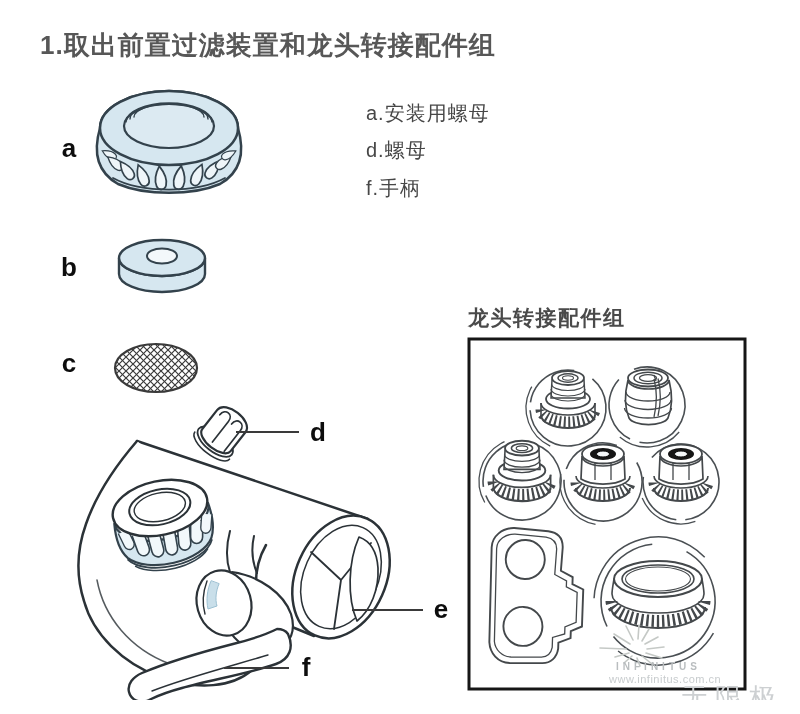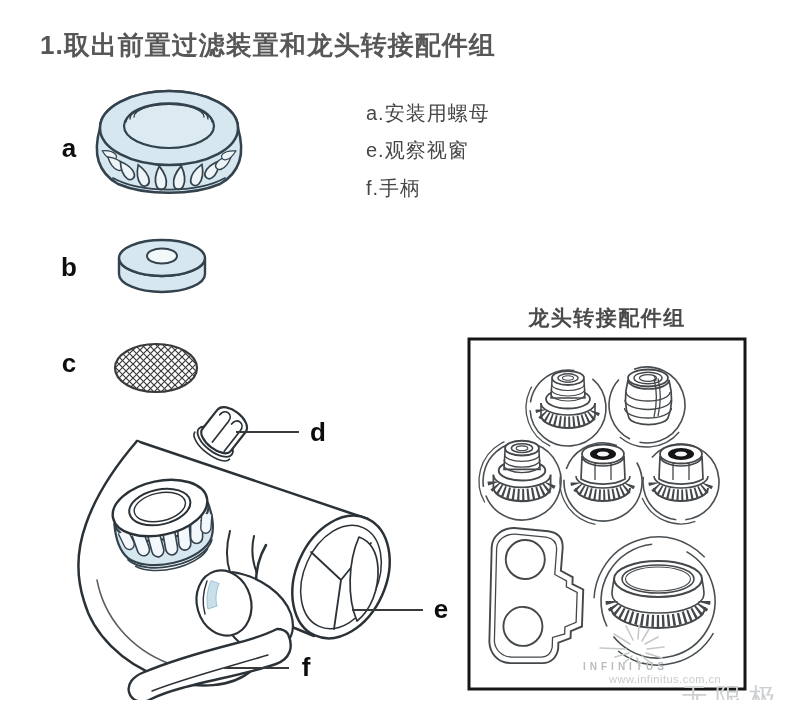--- a/index.html
+++ b/index.html
@@ -6,25 +6,25 @@
   .canvas{position:relative;width:800px;height:700px;background:#fff;overflow:hidden;
           font-family:"Liberation Sans","DejaVu Sans",sans-serif;}
   .art{position:absolute;left:0;top:0;z-index:1;}
   .page-title{position:absolute;left:40px;top:28px;z-index:2;margin:0;
               font-size:26px;font-weight:bold;color:#575757;letter-spacing:1px;white-space:nowrap;}
   .callout{position:absolute;z-index:3;transform:translate(-50%,-50%);
            font-size:26px;font-weight:bold;color:#0d0d0d;}
   .legend{position:absolute;left:366px;top:95px;z-index:2;list-style:none;margin:0;padding:0;}
   .legend li{height:37.3px;display:flex;align-items:center;
              font-size:20px;color:#474747;letter-spacing:1px;white-space:nowrap;}
-  .box-title{position:absolute;left:468px;top:304px;width:278px;z-index:2;text-align:center;
+  .box-title{position:absolute;left:468px;top:304px;width:278px;z-index:2;
              font-size:21px;font-weight:bold;color:#4a4a4a;letter-spacing:1.5px;}
   .watermark{position:absolute;left:0;top:0;z-index:4;pointer-events:none;}
   .wm-cn{position:absolute;left:681px;top:636px;font-size:27px;color:#cdd0d2;letter-spacing:7px;white-space:nowrap;margin-top:44px;}
-  .wm-en{position:absolute;left:583px;top:661px;font-size:10px;font-weight:bold;color:#b9bdbf;letter-spacing:4px;white-space:nowrap;}
+  .wm-en{position:absolute;left:616px;top:661px;font-size:10px;font-weight:bold;color:#b9bdbf;letter-spacing:4px;white-space:nowrap;}
   .wm-url{position:absolute;left:609px;top:673px;font-size:11px;color:#c8ccce;letter-spacing:.5px;white-space:nowrap;}
 </style>
 </head>
 <body>
 
 <div class="canvas">
 
   <h1 class="page-title">1.取出前置过滤装置和龙头转接配件组</h1>
 
   <svg class="art" width="800" height="714" viewBox="0 0 800 714">
@@ -208,21 +208,21 @@
 
   <div class="callout" style="left:69px;top:148px">a</div>
   <div class="callout" style="left:69px;top:267px">b</div>
   <div class="callout" style="left:69px;top:363px">c</div>
   <div class="callout" style="left:318px;top:432px">d</div>
   <div class="callout" style="left:441px;top:609px">e</div>
   <div class="callout" style="left:306px;top:667px">f</div>
 
   <ul class="legend">
     <li>a.安装用螺母</li>
-    <li>e.观察视窗</li>
+    <li>d.螺母</li>
     <li>f.手柄</li>
   </ul>
 
   <div class="box-title">龙头转接配件组</div>
 
   <div class="watermark">
     <span class="wm-cn">无限极</span>
     <span class="wm-en">INFINITUS</span>
     <span class="wm-url">www.infinitus.com.cn</span>
   </div>

